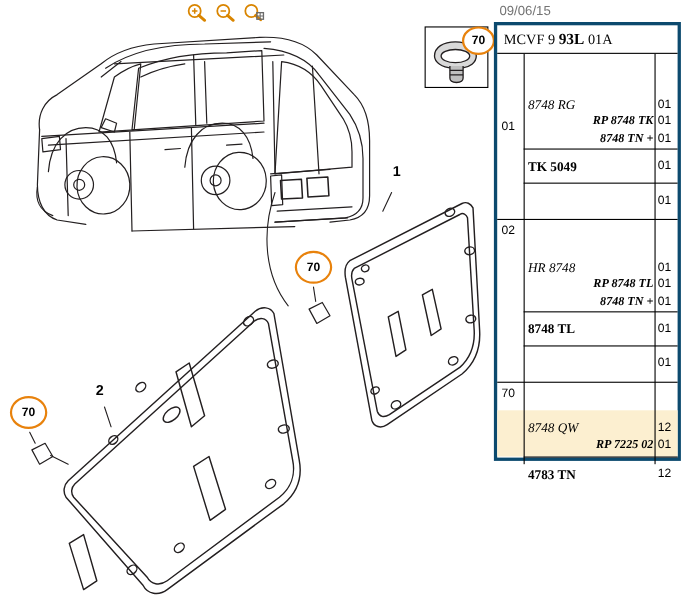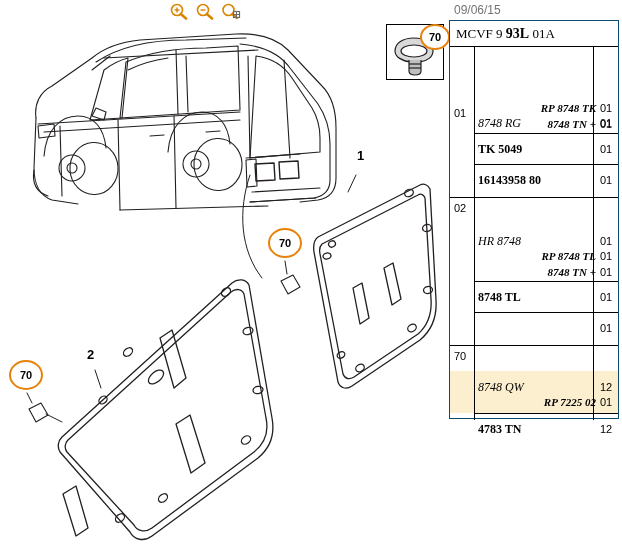--- a/index.html
+++ b/index.html
@@ -67,21 +67,21 @@
     box-sizing: border-box;
     line-height: 20px;
     color: #737373;
   }
   .panel-box {
     position: absolute;
     left: 1px;
     top: 20px;
     width: 170px;
     height: 399px;
-    border: 1px solid #0c4a6e;
+    border: 3px solid #0c4a6e;
     box-sizing: border-box;
   }
   .panel-title {
     position: absolute;
     left: 0; top: 0;
     width: 100%;
     height: 26px;
     box-sizing: border-box;
     border-bottom: 1px solid #000;
     font-size: 13px;
@@ -443,40 +443,39 @@
       </div>
 
       <div class="highlight" style="top:350px; height:42px;"></div>
 
       <div class="vline"></div>
       <div class="vline2"></div>
 
       <div class="grp" style="top:26px; height:0;">
         <div class="gnum" style="top:60px;">01</div>
       </div>
-      <div class="row" style="top:58px;margin-top:30px;">
+      <div class="row" style="top:58px;">
         <span class="ref italic">8748 RG</span>
         <span class="qty">01</span>
       </div>
       <div class="row" style="top:78px; height:18px;">
         <span class="rtext" style="line-height:18px;font-style:italic;">RP 8748 TK</span>
         <span class="qty" style="line-height:18px;">01</span>
       </div>
       <div class="row" style="top:94px; height:18px;">
         <span class="rtext" style="line-height:18px;">8748 TN +</span>
         <span class="qty" style="line-height:18px;">01</span>
       </div>
       <div class="hl-short" style="top:112px;"></div>
       <div class="row" style="top:114px;">
         <span class="ref bold">TK 5049</span>
         <span class="qty">01</span>
       </div>
       <div class="hl-short" style="top:143px;"></div>
       <div class="row" style="top:145px;">
-        <span class="ref bold">16143958 80</span>
         <span class="qty">01</span>
       </div>
       <div class="hline" style="top:176px;"></div>
 
       <div class="grp" style="top:176px; height:0;">
         <div class="gnum" style="top:5px;">02</div>
       </div>
       <div class="row" style="top:206px;">
         <span class="ref italic">HR 8748</span>
         <span class="qty">01</span>

